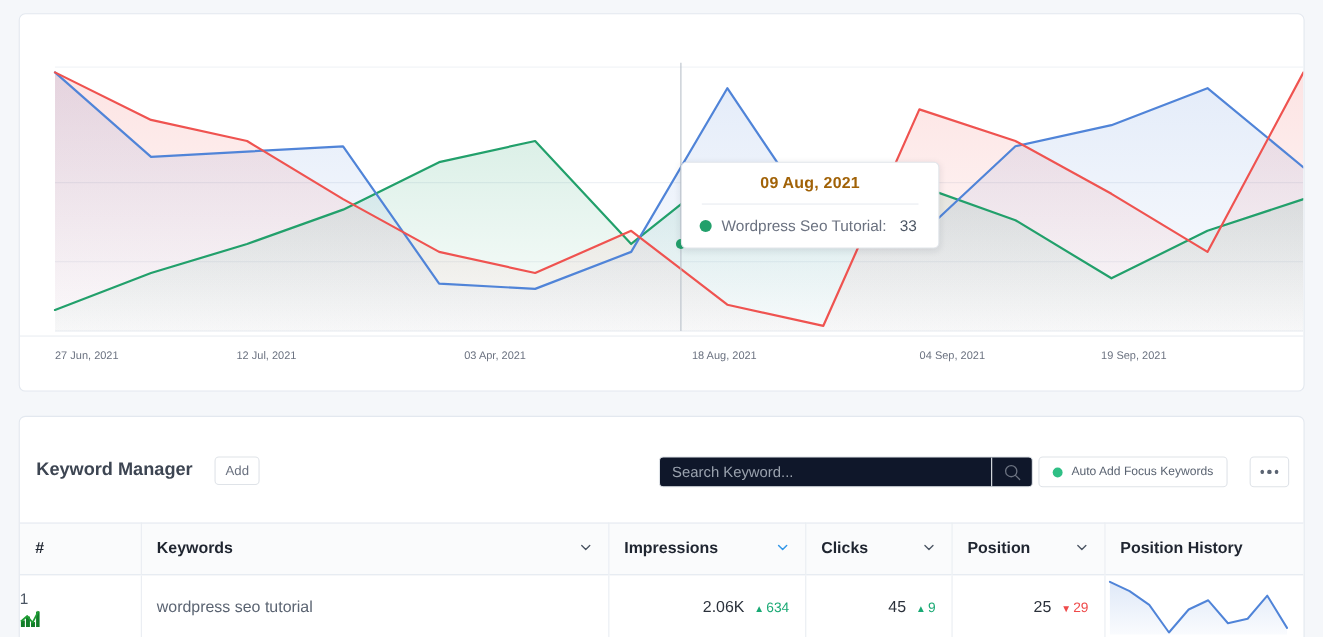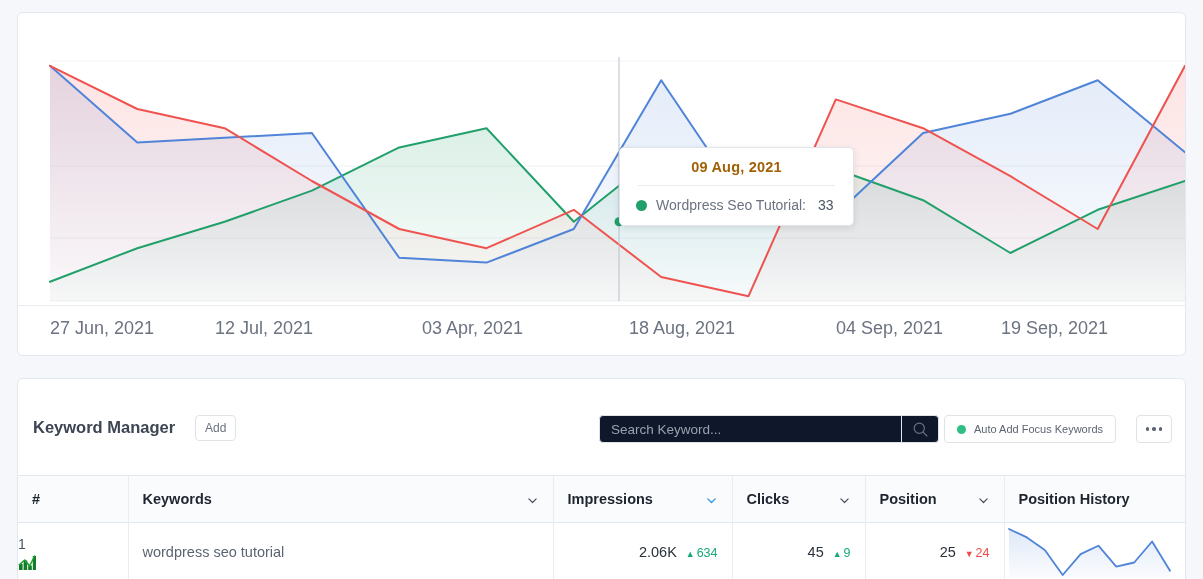--- a/index.html
+++ b/index.html
@@ -30,21 +30,21 @@
 
   .axis-labels {
     position: absolute;
     left: 0; top: 292px;
     width: 1167px; height: 44px;
     border-top: 1px solid #e9edf2;
   }
   .axis-label {
     position: absolute;
     top: 12px;
-    font-size: 18px;
+    font-size: 10px;
     color: #6b7280;
     white-space: nowrap;
   }
 
   
   .tooltip {
     position: absolute;
     left: 601px; top: 134px;
     width: 235px;
     background: #ffffff;
@@ -189,21 +189,21 @@
   }
   .km-table th:last-child, .km-table td:last-child { border-right: none; }
   .km-table thead th {
     background: #fafbfc;
     height: 47px;
     font-size: 14.5px;
     font-weight: bold;
     color: #1f2530;
     padding: 0 14px;
   }
-  .th-flex { display: flex; align-items: flex-end; justify-content: space-between; }
+  .th-flex { display: flex; align-items: flex-start; justify-content: space-between; }
   .th-hash { text-align: center; padding: 0; }
   .km-table tbody td { height: 54px; padding: 0 14px; font-size: 14px; color: #4b5563; }
 
   .idx-cell { text-align: center; padding: 0 !important; }
   .idx-num { font-size: 14px; color: #4b5563; line-height: 16px; margin-top: 3px; }
   .idx-icon { margin-top: 2px; line-height: 0; }
 
   .kw-text { color: #5b6472; font-size: 14.5px; }
 
   .num-cell { text-align: right !important; white-space: nowrap; }
@@ -376,21 +376,21 @@
           <td class="num-cell">
             <span class="num-main">2.06K</span>
             <span class="delta up"><span class="tri">▲</span><span>634</span></span>
           </td>
           <td class="num-cell">
             <span class="num-main">45</span>
             <span class="delta up"><span class="tri">▲</span><span>9</span></span>
           </td>
           <td class="num-cell">
             <span class="num-main">25</span>
-            <span class="delta down"><span class="tri">▼</span><span>24</span></span>
+            <span class="delta down"><span class="tri">▼</span><span>29</span></span>
           </td>
           <td class="ph-cell">
             <svg id="sparkSvg" width="181" height="54" viewBox="0 0 181 54" preserveAspectRatio="none">
                 <defs>
                   <linearGradient id="sg" x1="0" y1="0" x2="0" y2="1">
                     <stop offset="0%" stop-color="#5084d8" stop-opacity="0.18"></stop>
                     <stop offset="100%" stop-color="#5084d8" stop-opacity="0.03"></stop>
                   </linearGradient>
                 </defs>
                 <polygon points="4.0,54 4.0,6.0 21.9,14.4 39.8,26.9 57.7,52.0 75.6,31.1 93.4,22.7 111.3,43.6 129.2,39.5 147.1,18.5 165.0,47.8 165.0,54" fill="url(#sg)"></polygon>

